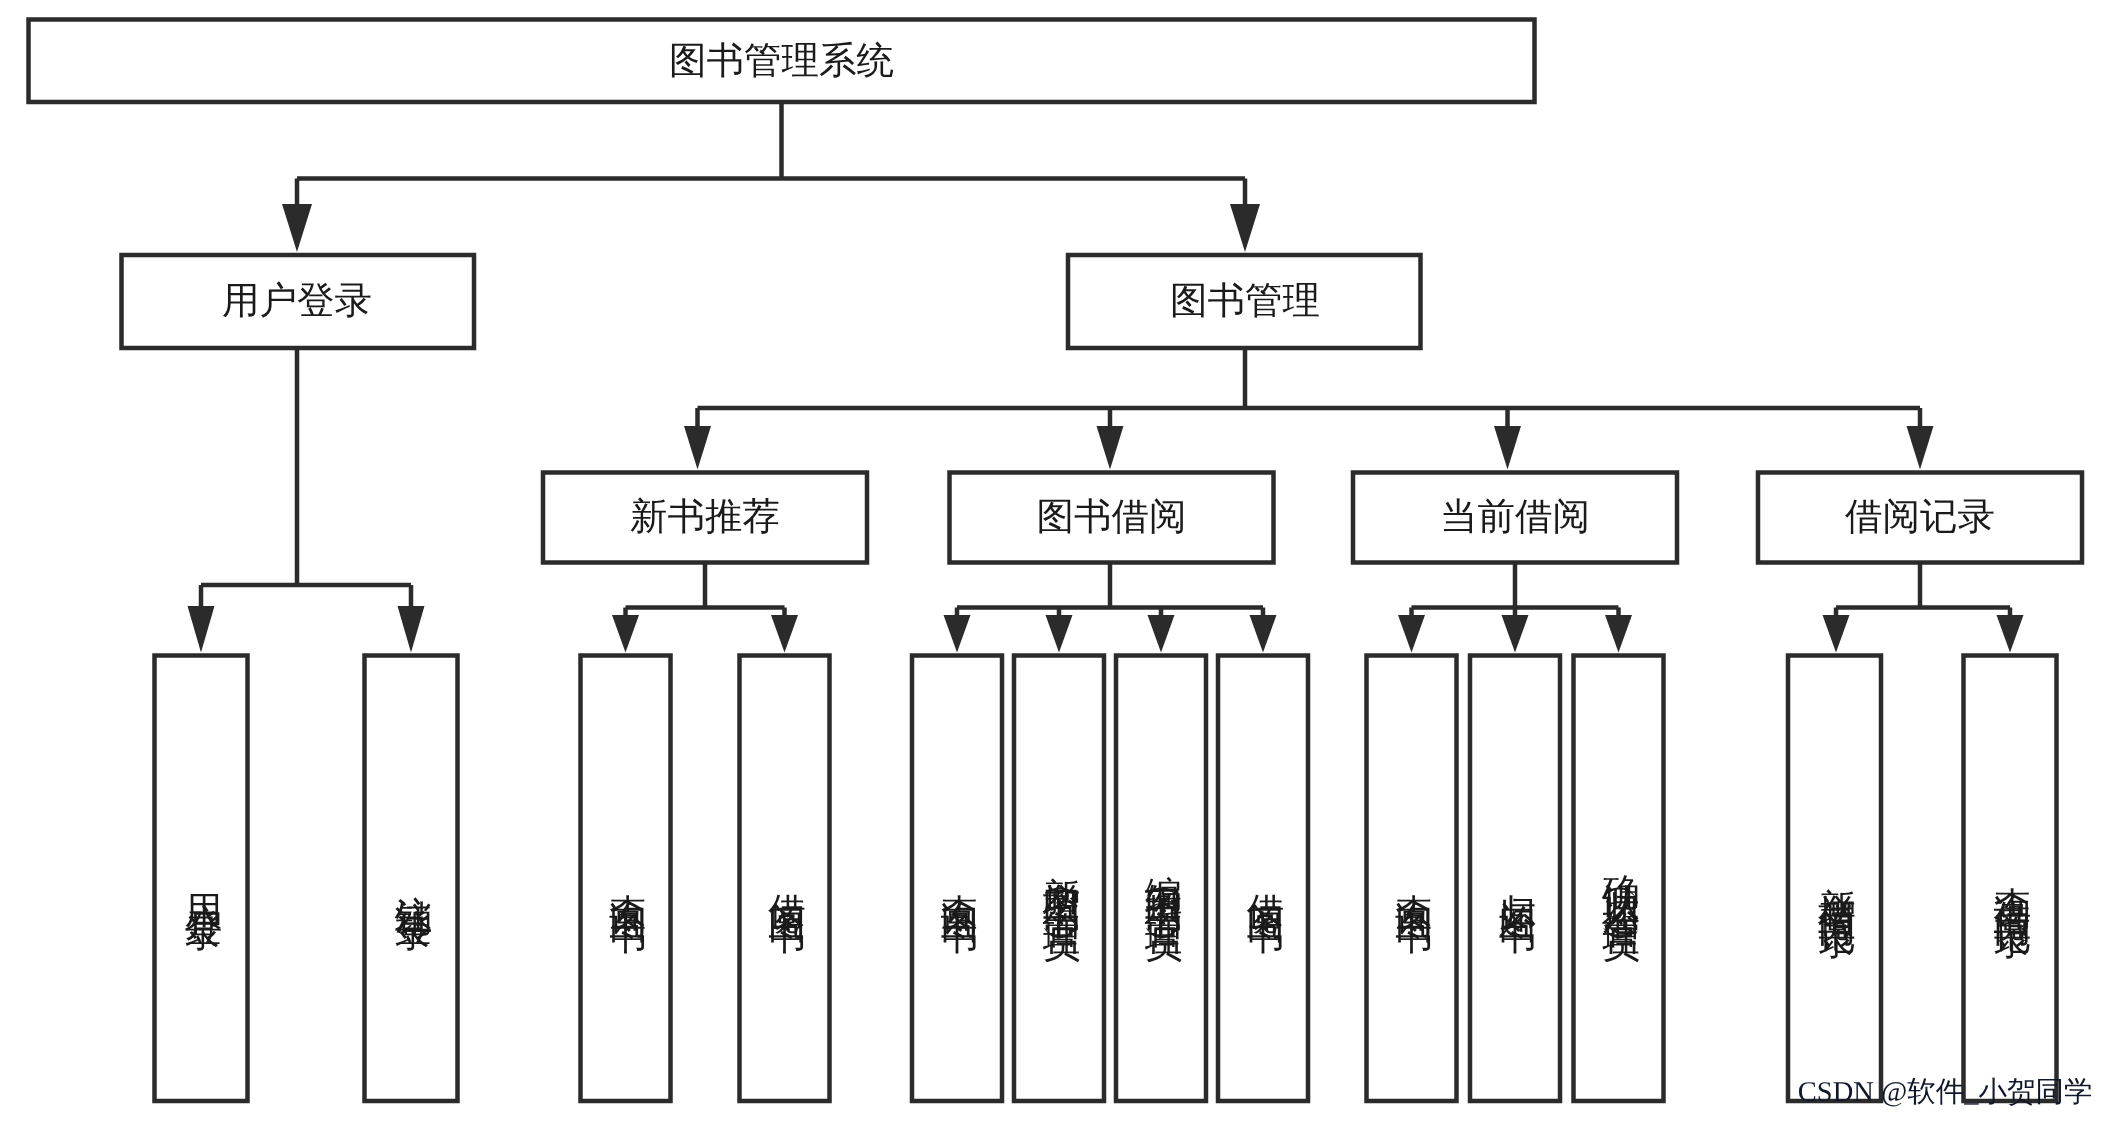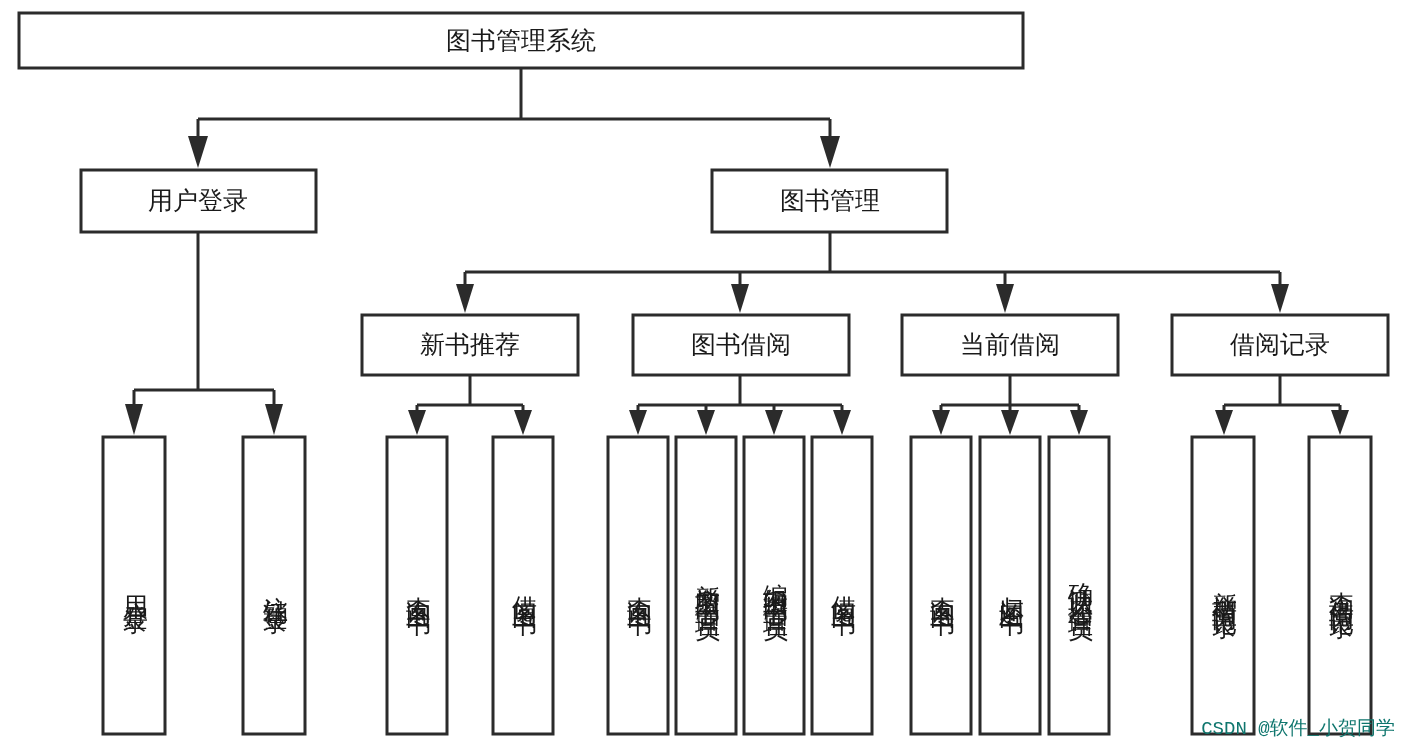--- a/index.html
+++ b/index.html
@@ -54,23 +54,23 @@
     font-size: 25px;
     writing-mode: vertical-rl;
     glyph-orientation-vertical: 0;
     text-orientation: upright;
     letter-spacing: 5px;
   }
   .watermark {
     position: absolute;
     right: 10px;
     bottom: 6px;
-    font-family: Liberation Mono, monospace;
+    font-family: Liberation Serif, serif;
     font-size: 19px;
-    color: #0f766e;
+    color: #0f172a;
     white-space: nowrap;
     pointer-events: none;
     user-select: none;
   }
 </style>
 </head>
 <body>
 
 <div id="diagram-root">
 

